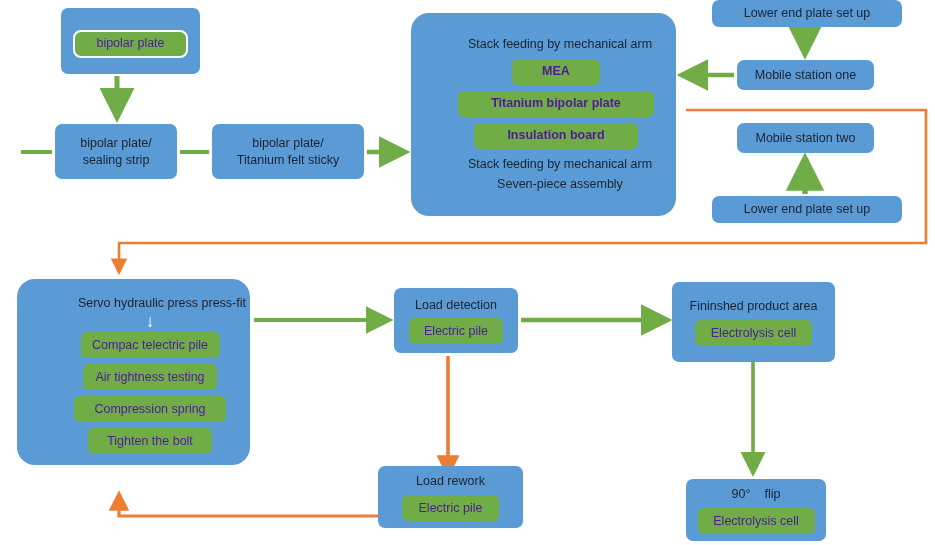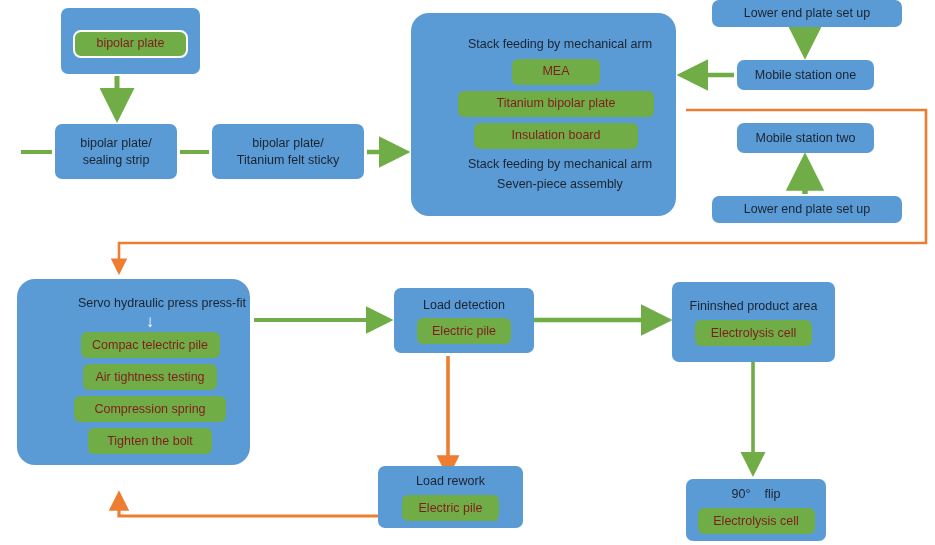--- a/index.html
+++ b/index.html
@@ -37,21 +37,21 @@
   .node.big{ border-radius:18px;padding-left:33px; }
   .node .cap{
     display:block;
     width:100%;
     padding:0 4px;
     box-sizing:border-box;
   }
   .chip{
     background:#70AD47;
     border-radius:6px;
-    color:#7f1d1d;
+    color:#4c1d95;
     display:flex;
     align-items:center;
     justify-content:center;
     text-align:center;
     font-size:12.5px;
     padding:3px 10px;
     box-sizing:border-box;
     white-space:nowrap;
   }
   .chip.outlined{ border:2px solid #ffffff; border-radius:8px; }
@@ -66,40 +66,40 @@
   
   #n-wash      { left:61px;  top:8px;   width:139px; height:66px;  }
   #n-wash .cap { margin-top:2px; }
   #n-wash .chip{ margin-top:5px; width:115px; height:28px; }
 
   #n-seal      { left:55px;  top:124px; width:122px; height:55px; }
   #n-titfelt   { left:212px; top:124px; width:152px; height:55px; }
 
   #n-stack     { left:411px; top:13px;  width:265px; height:203px; }
   #n-stack .cap{ font-size:12.5px; }
-  #n-stack .chip{ margin:6px 8px 0 0; }
+  #n-stack .chip{ margin:6px 8px 0 0;font-weight:bold; }
   #c-mea       { width:88px;  height:26px; }
   #c-tibp      { width:196px; height:26px; }
   #c-insul     { width:164px; height:26px; }
   #n-stack .cap.second{ margin-top:7px; }
   #n-stack .cap.third { margin-top:4px; }
 
   #n-lowend1   { left:712px; top:0px;   width:190px; height:27px; }
   #n-mob1      { left:737px; top:60px;  width:137px; height:30px; }
   #n-mob2      { left:737px; top:123px; width:137px; height:30px; }
   #n-lowend2   { left:712px; top:196px; width:190px; height:27px; }
 
   #n-servo     { left:17px;  top:279px; width:233px; height:186px; }
   #n-servo .cap{ margin-top:5px;text-align:right; }
   #c-compac    { margin-top:0px; width:139px; height:26px; }
   #c-airtight  { margin-top:6px; width:134px; height:26px; }
   #c-spring    { margin-top:6px; width:152px; height:26px; }
   #c-bolt      { margin-top:6px; width:124px; height:26px; }
 
-  #n-loaddet   { left:394px; top:288px; width:140px; height:65px; }
+  #n-loaddet   { left:394px; top:288px; width:124px; height:65px; }
   #n-loaddet .chip{ margin-top:5px; width:94px; height:26px; }
 
   #n-finished  { left:672px; top:282px; width:163px; height:80px; }
   #n-finished .chip{ margin-top:6px; width:117px; height:26px; }
 
   #n-rework    { left:378px; top:466px; width:145px; height:62px; }
   #n-rework .chip{ margin-top:5px; width:97px; height:26px; }
 
   #n-flip      { left:686px; top:479px; width:140px; height:62px; }
   #n-flip .chip{ margin-top:5px; width:117px; height:26px; }

